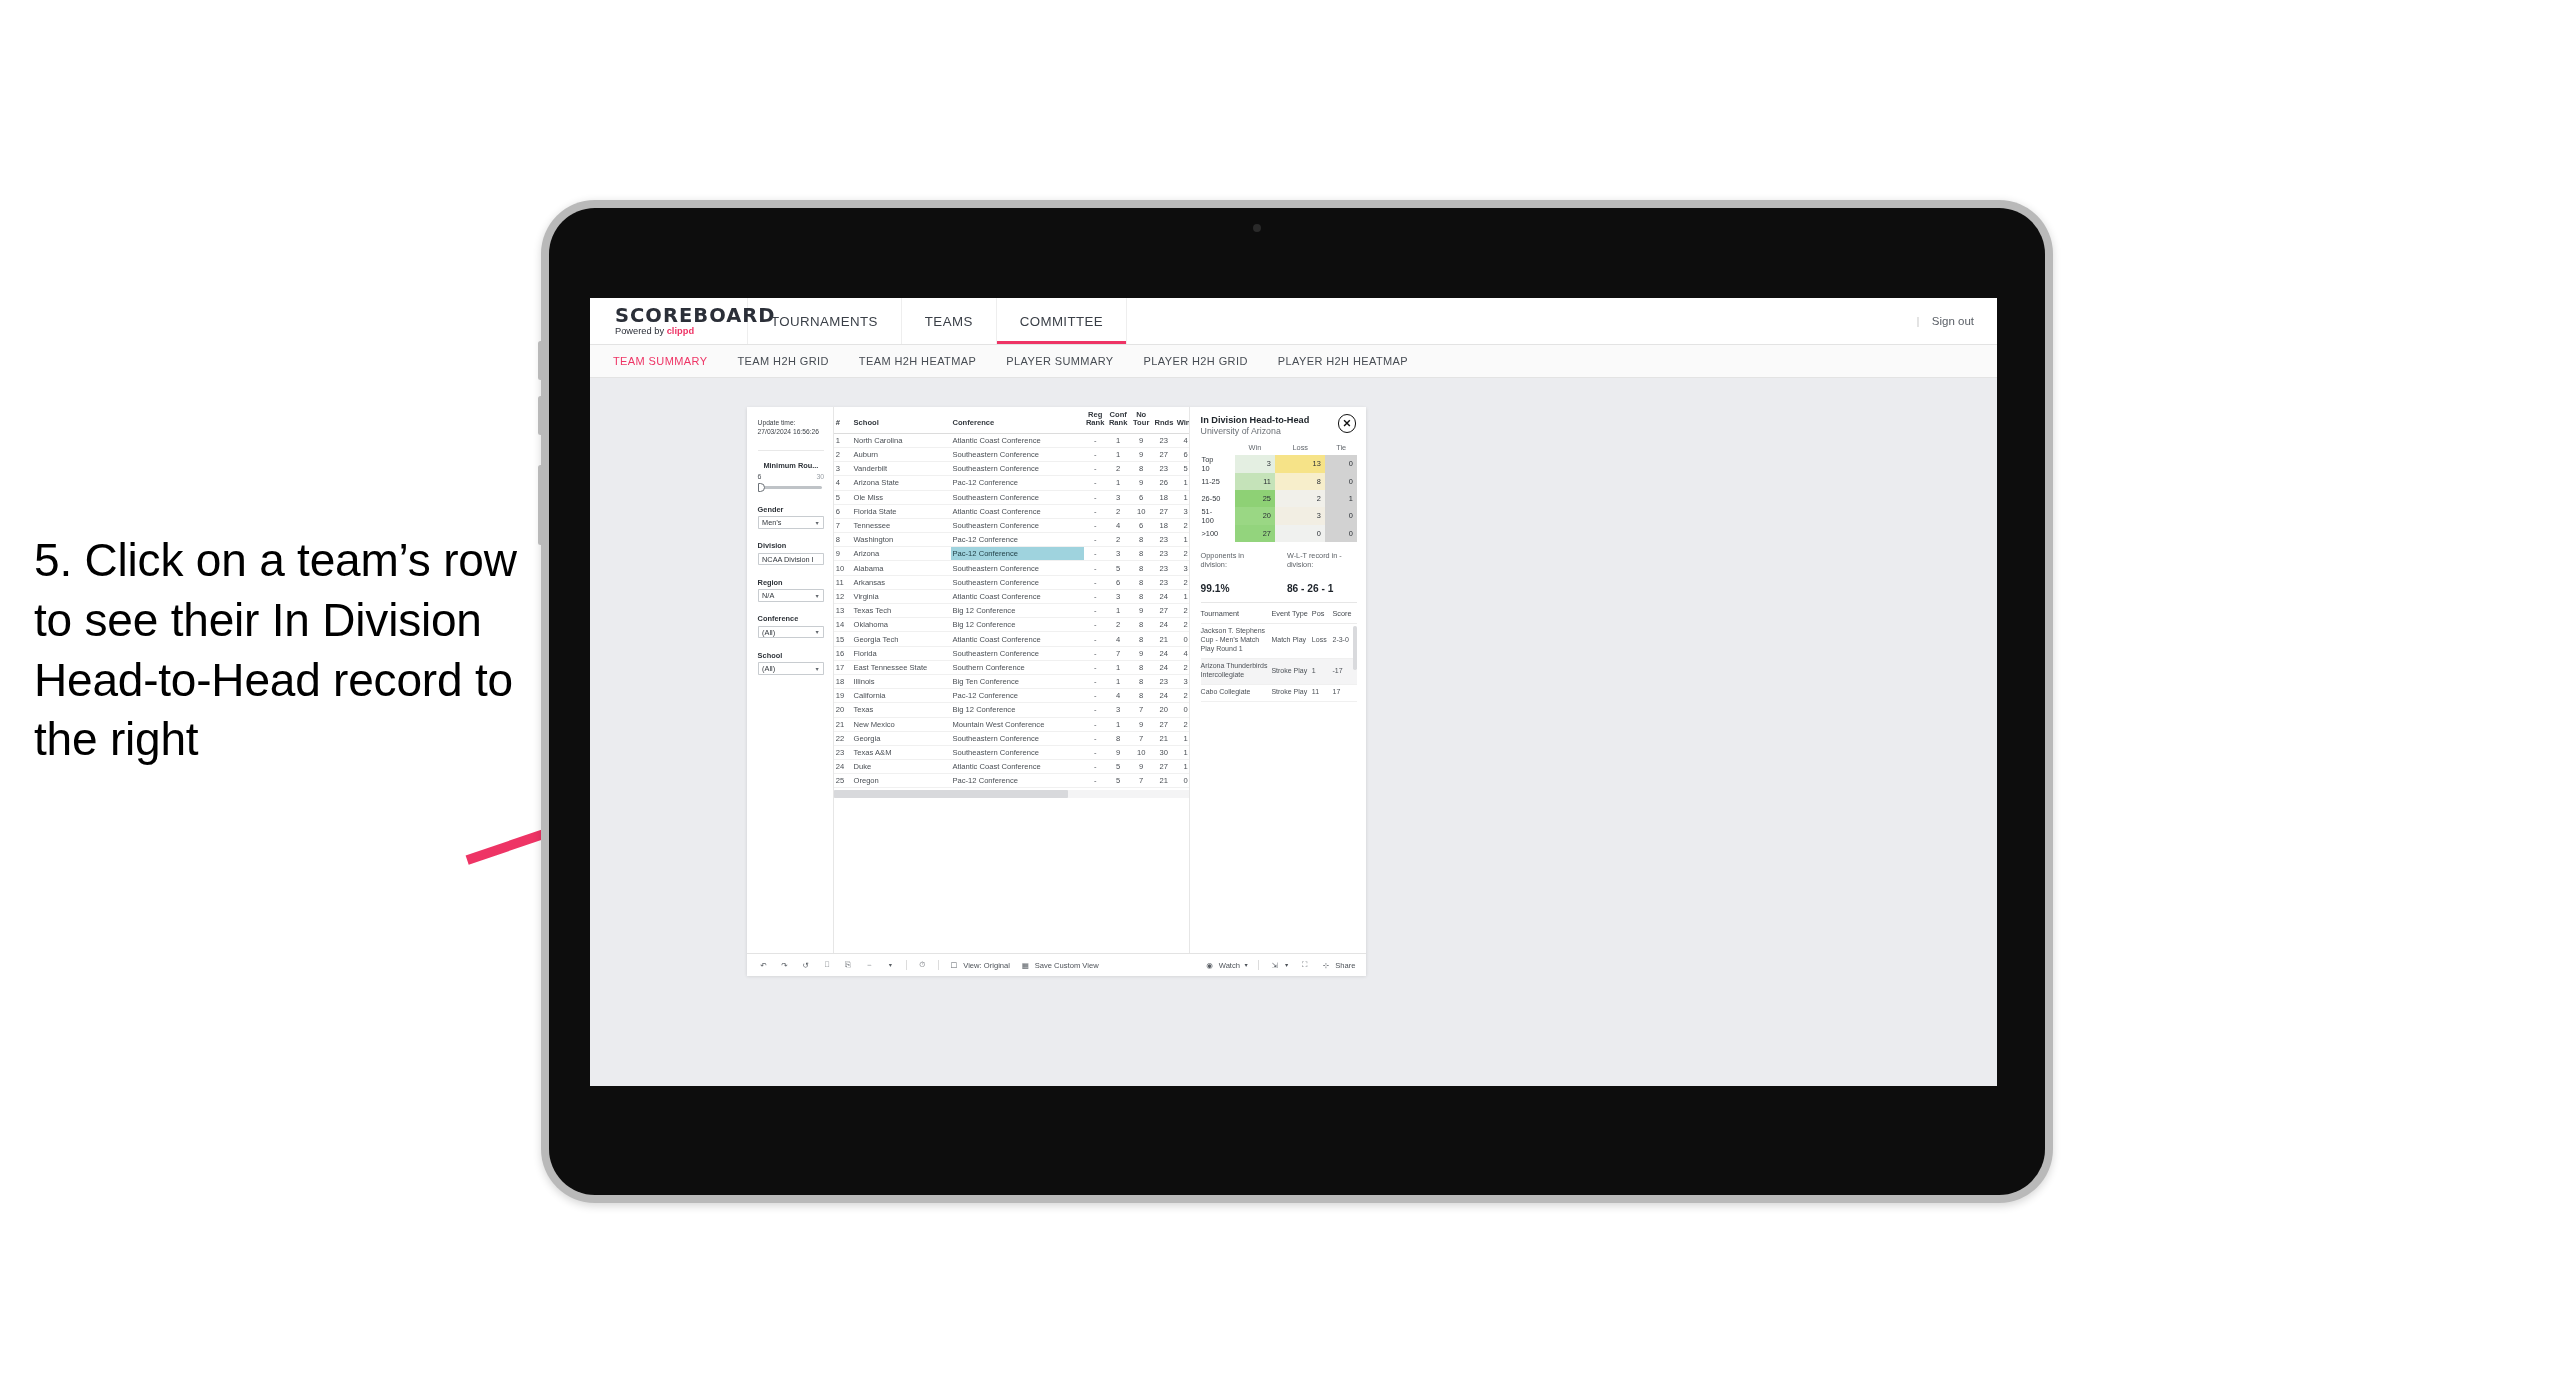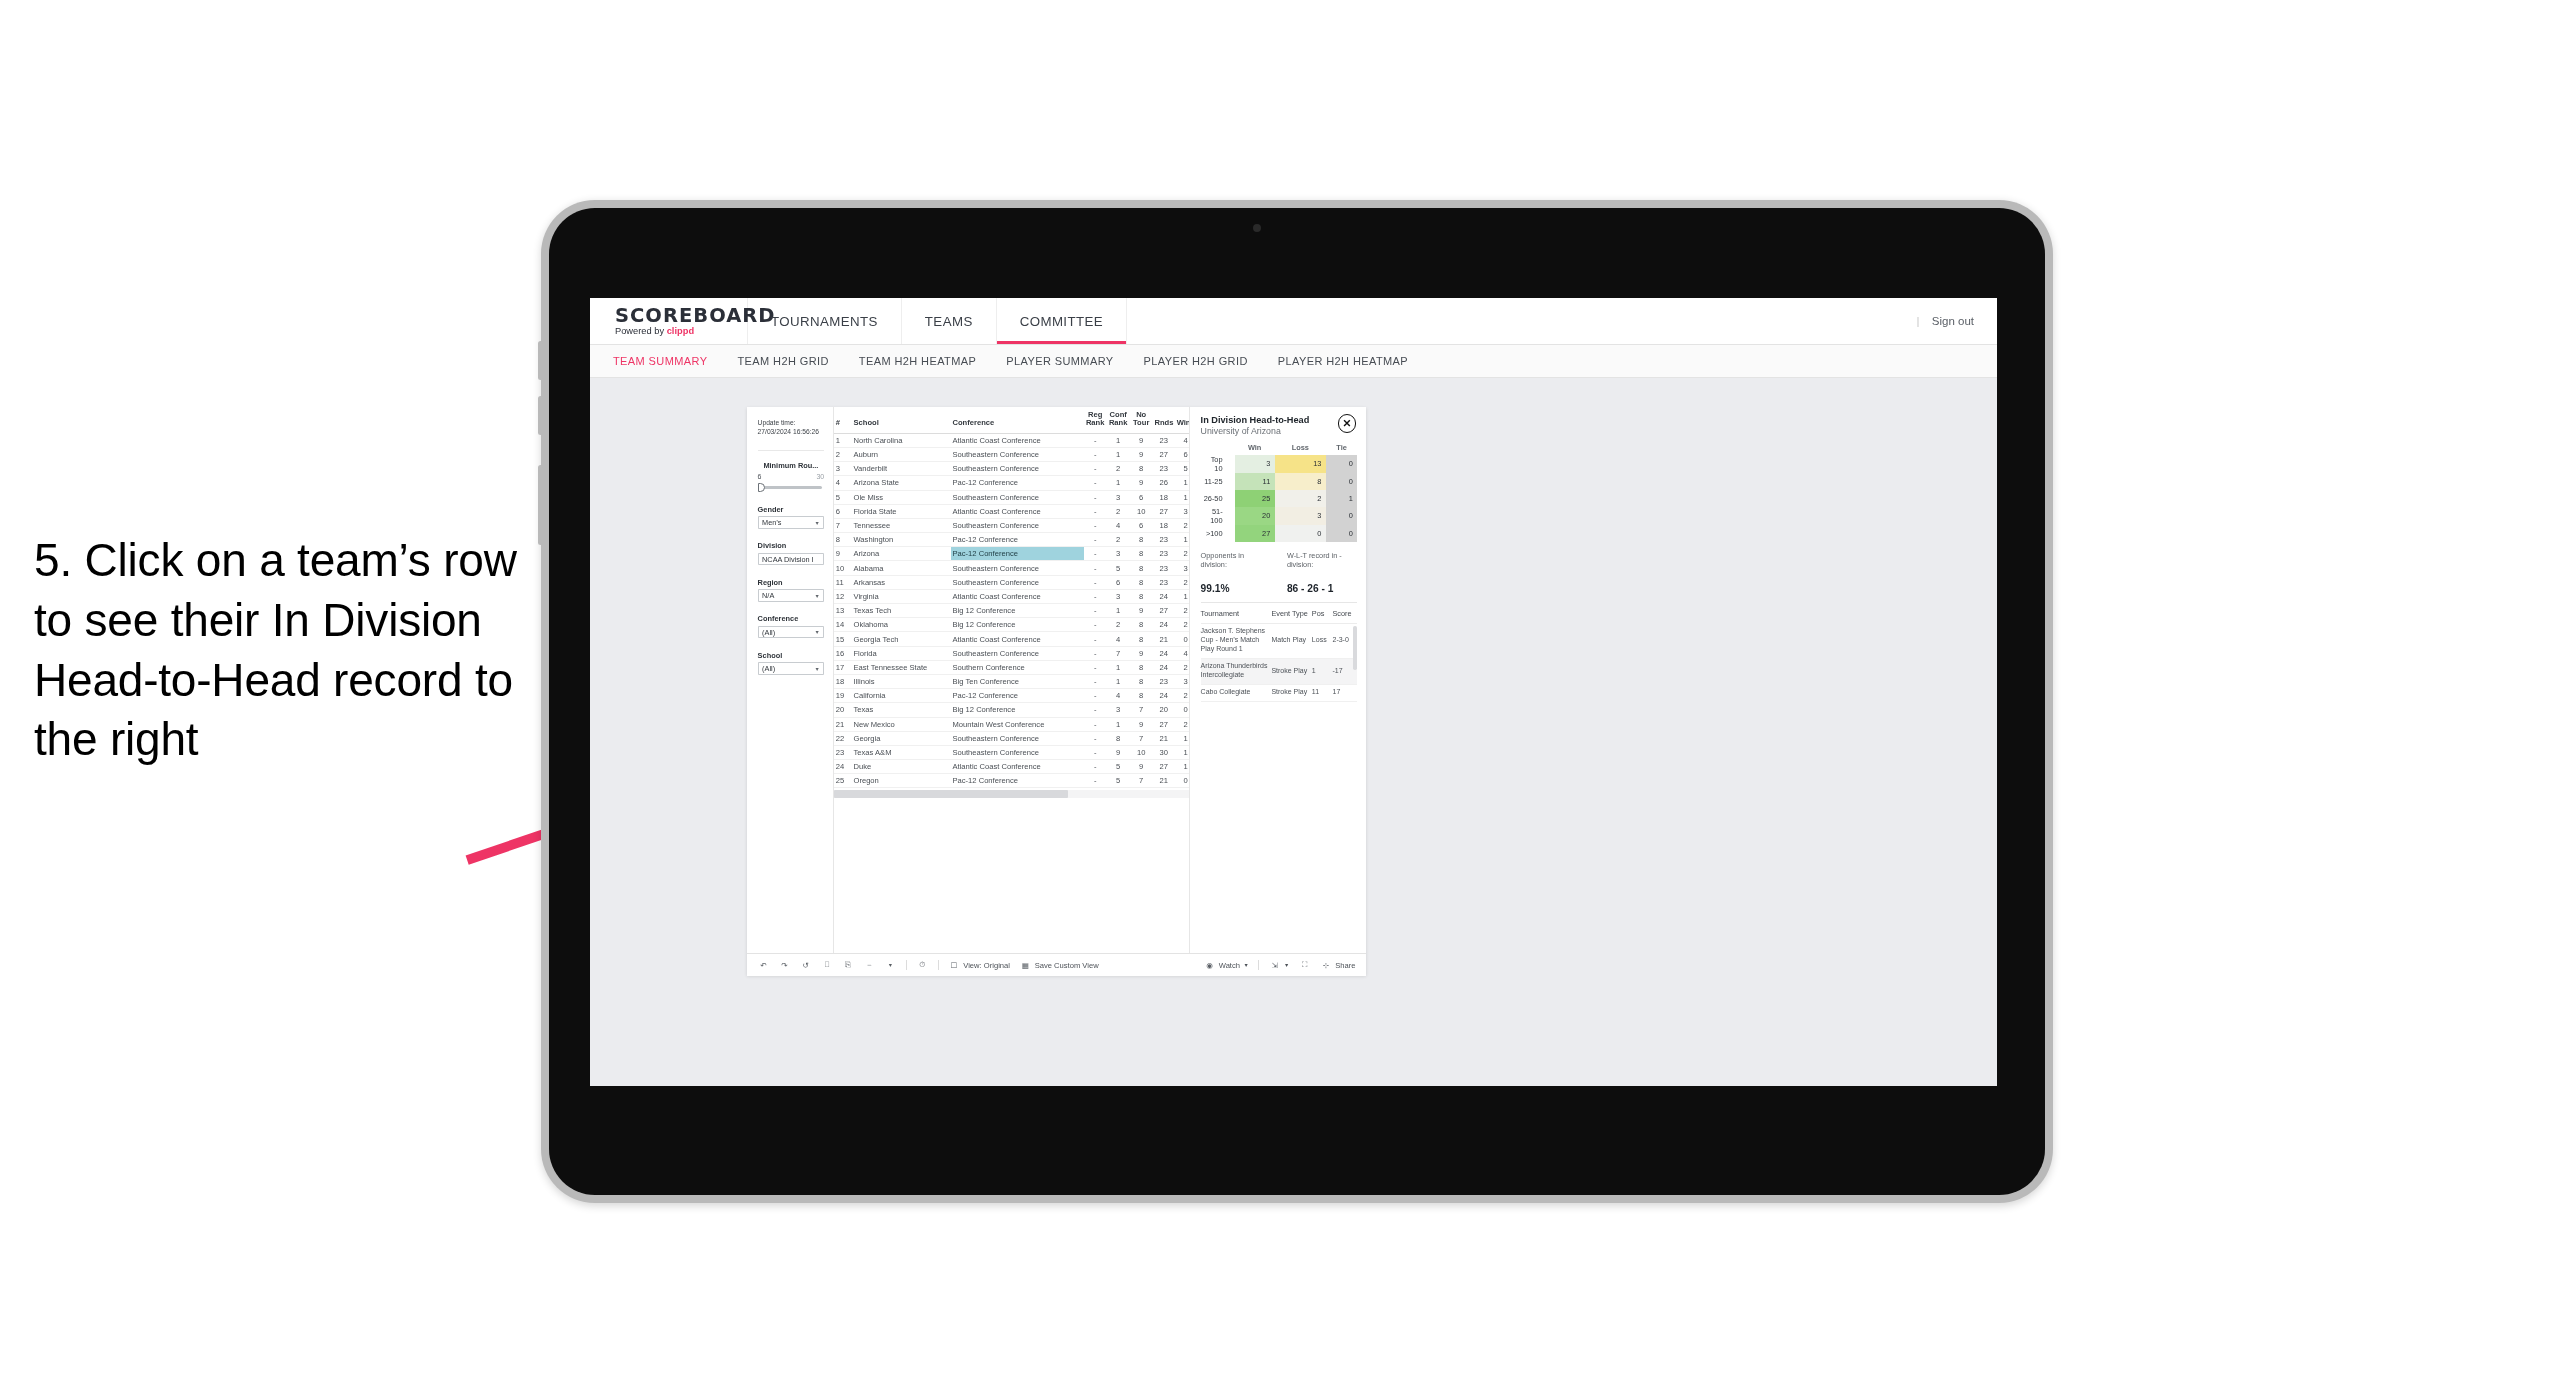--- a/index.html
+++ b/index.html
@@ -135,26 +135,26 @@
     position:relative; background:#fff;
   }
   .h2h-title { font-size:9.2px; font-weight:bold; color:#20262c; }
   .h2h-sub { font-size:8.8px; color:#6b7076; margin-top:0.9px; }
   .close-btn {
     position:absolute; right:9.7px; top:7px; width:18.6px; height:18.6px; border-radius:50%;
     border:1.8px solid #111; display:flex; align-items:center; justify-content:center;
     font-size:10.6px; line-height:1; color:#111; cursor:pointer; font-weight:bold;
   }
   table.h2hmap { width:100%; border-collapse:collapse; margin-top:7px; font-size:7.3px; }
-  table.h2hmap th { font-weight:bold; color:#62676d; font-size:7.4px; padding-bottom:2.7px;
+  table.h2hmap th { font-weight:normal; color:#62676d; font-size:7.4px; padding-bottom:2.7px;
                     text-align:center; }
   table.h2hmap th.rh { width:34px; }
   table.h2hmap td { height:17px; text-align:right; padding-right:4.4px; color:#2b3036;
                     font-size:7.4px; }
-  table.h2hmap td.rl { text-align:right; padding-left:0.9px; padding-right:12px;
+  table.h2hmap td.rl { text-align:left; padding-left:0.9px; padding-right:12px;
                        background:#fff !important; color:#33383e; }
   .stats { display:flex; margin-top:9.7px; }
   .stat { flex:1; }
   .stat .lbl { font-size:7.3px; color:#5d6267; }
   .stat .val { font-size:10.2px; font-weight:bold; color:#1d232a; margin-top:14px; }
   .stat.s2 { padding-left:16px; }
   .trn-wrap { margin-top:8px; border-top:0.9px solid #e6e6e6; position:relative; }
   table.trn { width:100%; border-collapse:collapse; font-size:7px; color:#4c5157; }
   table.trn th { text-align:left; font-weight:normal; color:#44494f; font-size:7.3px;
                  padding:5.3px 1.8px 5.3px 0; border-bottom:0.9px solid #ececec; }

